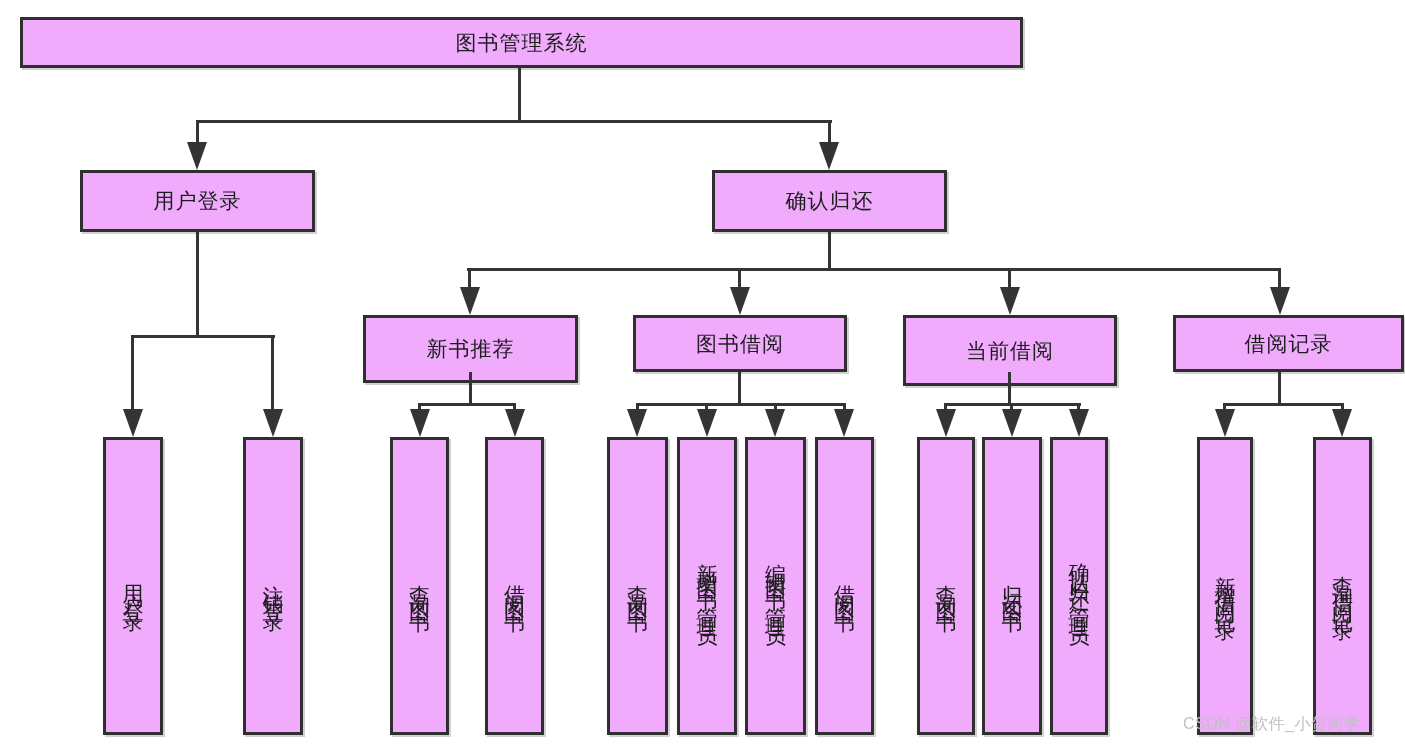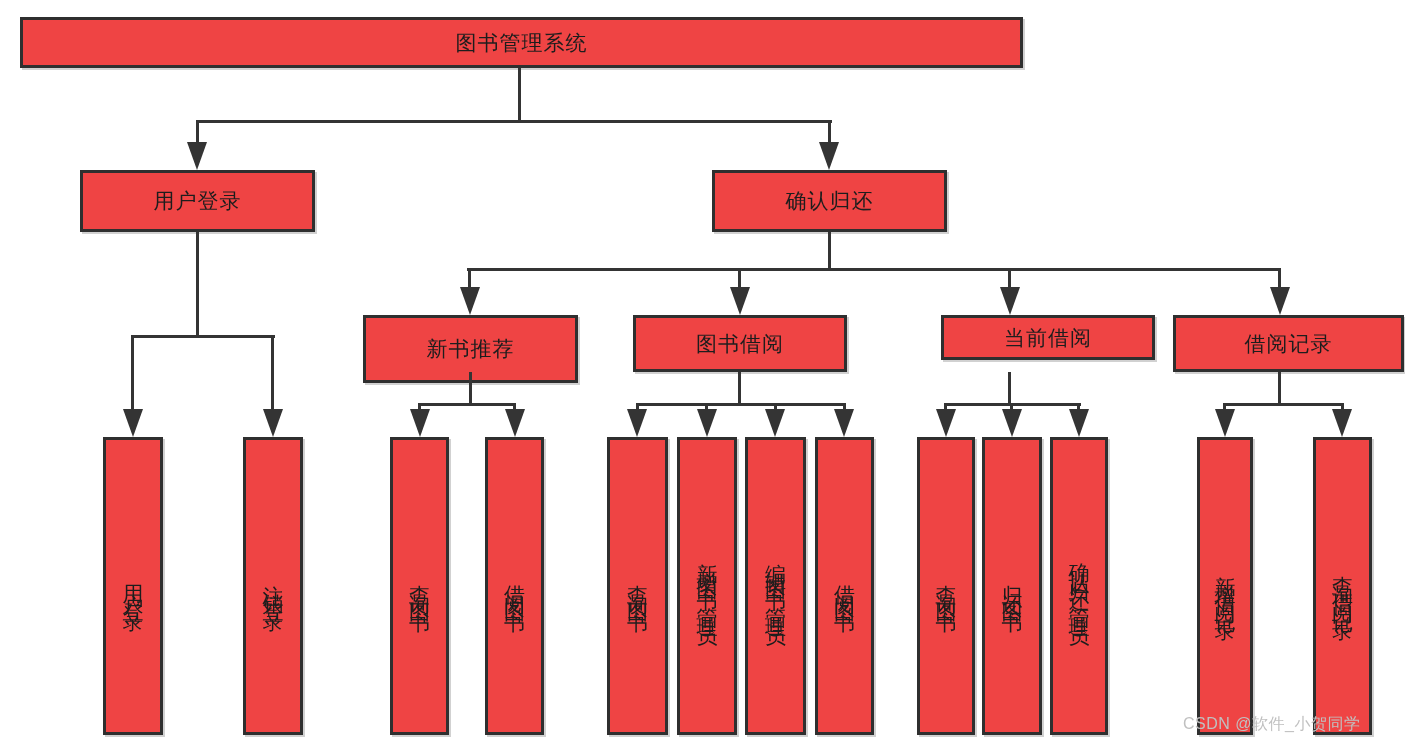--- a/index.html
+++ b/index.html
@@ -6,21 +6,21 @@
   .canvas{
     position:relative;
     width:1405px;height:747px;
     background:var(--background,#ffffff);
     font-family:"Liberation Sans","DejaVu Sans",sans-serif;
     overflow:hidden;
   }
   .box{
     position:absolute;
     box-sizing:border-box;
-    background:#ef4444;
+    background:#f0abfc;
     border:3px solid var(--box-border,#2f2f2f);
     box-shadow:2px 2px 0 rgba(0,0,0,0.18);
     display:flex;align-items:center;justify-content:center;
     color:var(--text,#1d1d1d);
   }
   .lbl{
     font-size:21px;
     letter-spacing:1px;
     white-space:nowrap;
   }
@@ -66,21 +66,21 @@
   </div>
 
   <div class="box" style="left:363px;top:315px;width:215px;height:68px">
     <span class="lbl">新书推荐</span>
   </div>
 
   <div class="box" style="left:633px;top:315px;width:214px;height:57px">
     <span class="lbl">图书借阅</span>
   </div>
 
-  <div class="box" style="left:941px;top:315px;width:214px;height:45px">
+  <div class="box" style="left:903px;top:315px;width:214px;height:71px">
     <span class="lbl">当前借阅</span>
   </div>
 
   <div class="box" style="left:1173px;top:315px;width:231px;height:57px">
     <span class="lbl">借阅记录</span>
   </div>
 
   <div class="box" style="left:103px;top:437px;width:60px;height:298px">
     <span class="vlbl">用户登录</span>
   </div>

